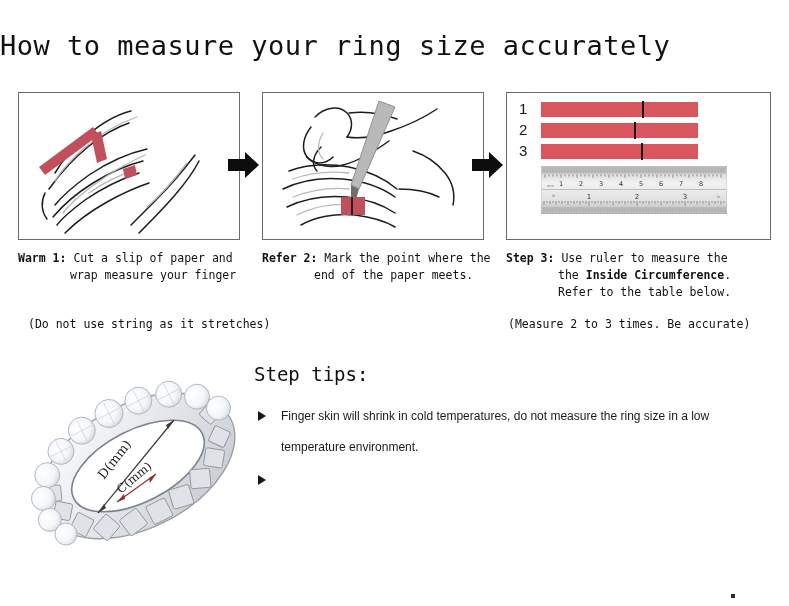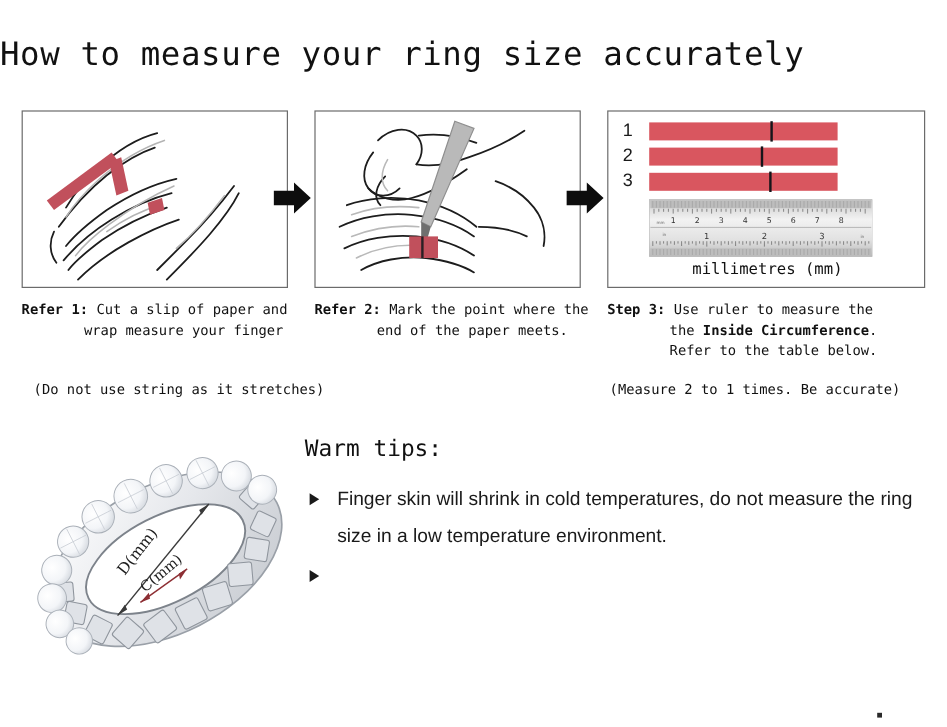--- a/index.html
+++ b/index.html
@@ -108,21 +108,21 @@
   #warm-tips-heading {
     font-family: "DejaVu Sans Mono", monospace;
     font-size: 19px;
     color: #111;
     margin-bottom: 16px;
   }
   .tip-item {
     position: relative;
     padding-left: 27px;
     font-family: "Liberation Sans", sans-serif;
-    font-size: 16px;
+    font-size: 12px;
     line-height: 31px;
     color: #1a1a1a;
     margin-bottom: 2px;
   }
   .tip-bullet {
     position: absolute;
     left: 4px;
     top: 10px;
     width: 0;
     height: 0;
@@ -347,42 +347,41 @@
       <text x="352" y="64" fill="#6a6a6a" font-family="DejaVu Sans, sans-serif" font-size="7">in</text>
       <g stroke="#4a4a4a" stroke-width="1">
         <path d="M6,70 V78 M12,70 V74 M18,70 V76 M24,70 V74 M30,70 V77 M36,70 V74 M42,70 V76 M48,70 V74 M54,70 V78 M60,70 V74 M66,70 V76 M72,70 V74 M78,70 V77 M84,70 V74 M90,70 V76 M96,70 V79 M102,70 V74 M108,70 V76 M114,70 V74 M120,70 V77 M126,70 V74 M132,70 V76 M138,70 V74 M144,70 V78 M150,70 V74 M156,70 V76 M162,70 V74 M168,70 V77 M174,70 V74 M180,70 V76 M186,70 V74 M192,70 V79 M198,70 V74 M204,70 V76 M210,70 V74 M216,70 V77 M222,70 V74 M228,70 V76 M234,70 V74 M240,70 V78 M246,70 V74 M252,70 V76 M258,70 V74 M264,70 V77 M270,70 V74 M276,70 V76 M282,70 V74 M288,70 V79 M294,70 V74 M300,70 V76 M306,70 V74 M312,70 V77 M318,70 V74 M324,70 V76 M330,70 V74 M336,70 V78 M342,70 V74 M348,70 V76 M354,70 V74 M360,70 V77 M366,70 V74"></path>
       </g>
       <rect x="2" y="82" width="368" height="12" fill="#bdbdbd"></rect>
       <g stroke="#8c8c8c" stroke-width="0.7">
         <path d="M6,83 V93 M12,83 V93 M18,83 V93 M24,83 V93 M30,83 V93 M36,83 V93 M42,83 V93 M48,83 V93 M54,83 V93 M60,83 V93 M66,83 V93 M72,83 V93 M78,83 V93 M84,83 V93 M90,83 V93 M96,83 V93 M102,83 V93 M108,83 V93 M114,83 V93 M120,83 V93 M126,83 V93 M132,83 V93 M138,83 V93 M144,83 V93 M150,83 V93 M156,83 V93 M162,83 V93 M168,83 V93 M174,83 V93 M180,83 V93 M186,83 V93 M192,83 V93 M198,83 V93 M204,83 V93 M210,83 V93 M216,83 V93 M222,83 V93 M228,83 V93 M234,83 V93 M240,83 V93 M246,83 V93 M252,83 V93 M258,83 V93 M264,83 V93 M270,83 V93 M276,83 V93 M282,83 V93 M288,83 V93 M294,83 V93 M300,83 V93 M306,83 V93 M312,83 V93 M318,83 V93 M324,83 V93 M330,83 V93 M336,83 V93 M342,83 V93 M348,83 V93 M354,83 V93 M360,83 V93 M366,83 V93"></path>
       </g>
     </svg>
 
-    <div id="mm-label">millimetres (mm)</div>
   </div>
 </div>
 
 <div class="step-caption" id="caption-1">
-  <div class="cap-line"><span class="cap-strong">Refer 1:</span> <span>Cut a slip of paper and</span></div>
+  <div class="cap-line"><span class="cap-strong">Warm 1:</span> <span>Cut a slip of paper and</span></div>
   <div class="cap-line indent"><span>wrap measure your finger</span></div>
 </div>
 
 <div class="step-caption" id="caption-2">
   <div class="cap-line"><span class="cap-strong">Refer 2:</span> <span>Mark the point where the</span></div>
   <div class="cap-line indent"><span>end of the paper meets.</span></div>
 </div>
 
 <div class="step-caption" id="caption-3">
   <div class="cap-line"><span class="cap-strong">Step 3:</span> <span>Use ruler to measure the</span></div>
   <div class="cap-line indent"><span>the </span><span class="cap-strong">Inside Circumference</span><span>.</span></div>
   <div class="cap-line indent"><span>Refer to the table below.</span></div>
 </div>
 
 <div class="step-note" id="note-1">(Do not use string as it stretches)</div>
-<div class="step-note" id="note-3">(Measure 2 to 1 times. Be accurate)</div>
+<div class="step-note" id="note-3">(Measure 2 to 3 times. Be accurate)</div>
 
 <svg id="ring-figure" viewBox="0 0 228 212">
   <defs>
     <linearGradient id="metal" x1="0" y1="0" x2="1" y2="1">
       <stop offset="0" stop-color="#ffffff"></stop>
       <stop offset="0.45" stop-color="#e6e8ec"></stop>
       <stop offset="1" stop-color="#c3c7cd"></stop>
     </linearGradient>
     <radialGradient id="gemg" cx="0.4" cy="0.35" r="0.75">
       <stop offset="0" stop-color="#ffffff"></stop>
@@ -441,21 +440,21 @@
     <line x1="93" y1="144" x2="132" y2="116" stroke="#8d2f34" stroke-width="1.2"></line>
     <polygon points="93,144 101,141 100,136" fill="#8d2f34"></polygon>
     <polygon points="132,116 125,120 126,125" fill="#8d2f34"></polygon>
   </g>
 
   <text x="80" y="122" transform="rotate(-52 80 122)" font-family="DejaVu Serif, serif" font-size="13" fill="#1d1d1d">D(mm)</text>
   <text x="97" y="136" transform="rotate(-40 97 136)" font-family="DejaVu Serif, serif" font-size="12" fill="#1d1d1d">C(mm)</text>
 </svg>
 
 <div id="warm-tips">
-  <div id="warm-tips-heading">Warm tips:</div>
+  <div id="warm-tips-heading">Step tips:</div>
   <div class="tip-item">
     <span class="tip-bullet"></span>
     <span>Finger skin will shrink in cold temperatures, do not measure the ring size in a low temperature environment.</span>
   </div>
   <div class="tip-item">
     <span class="tip-bullet"></span>
   </div>
 </div>
 
 <div id="corner-artifact"></div>

